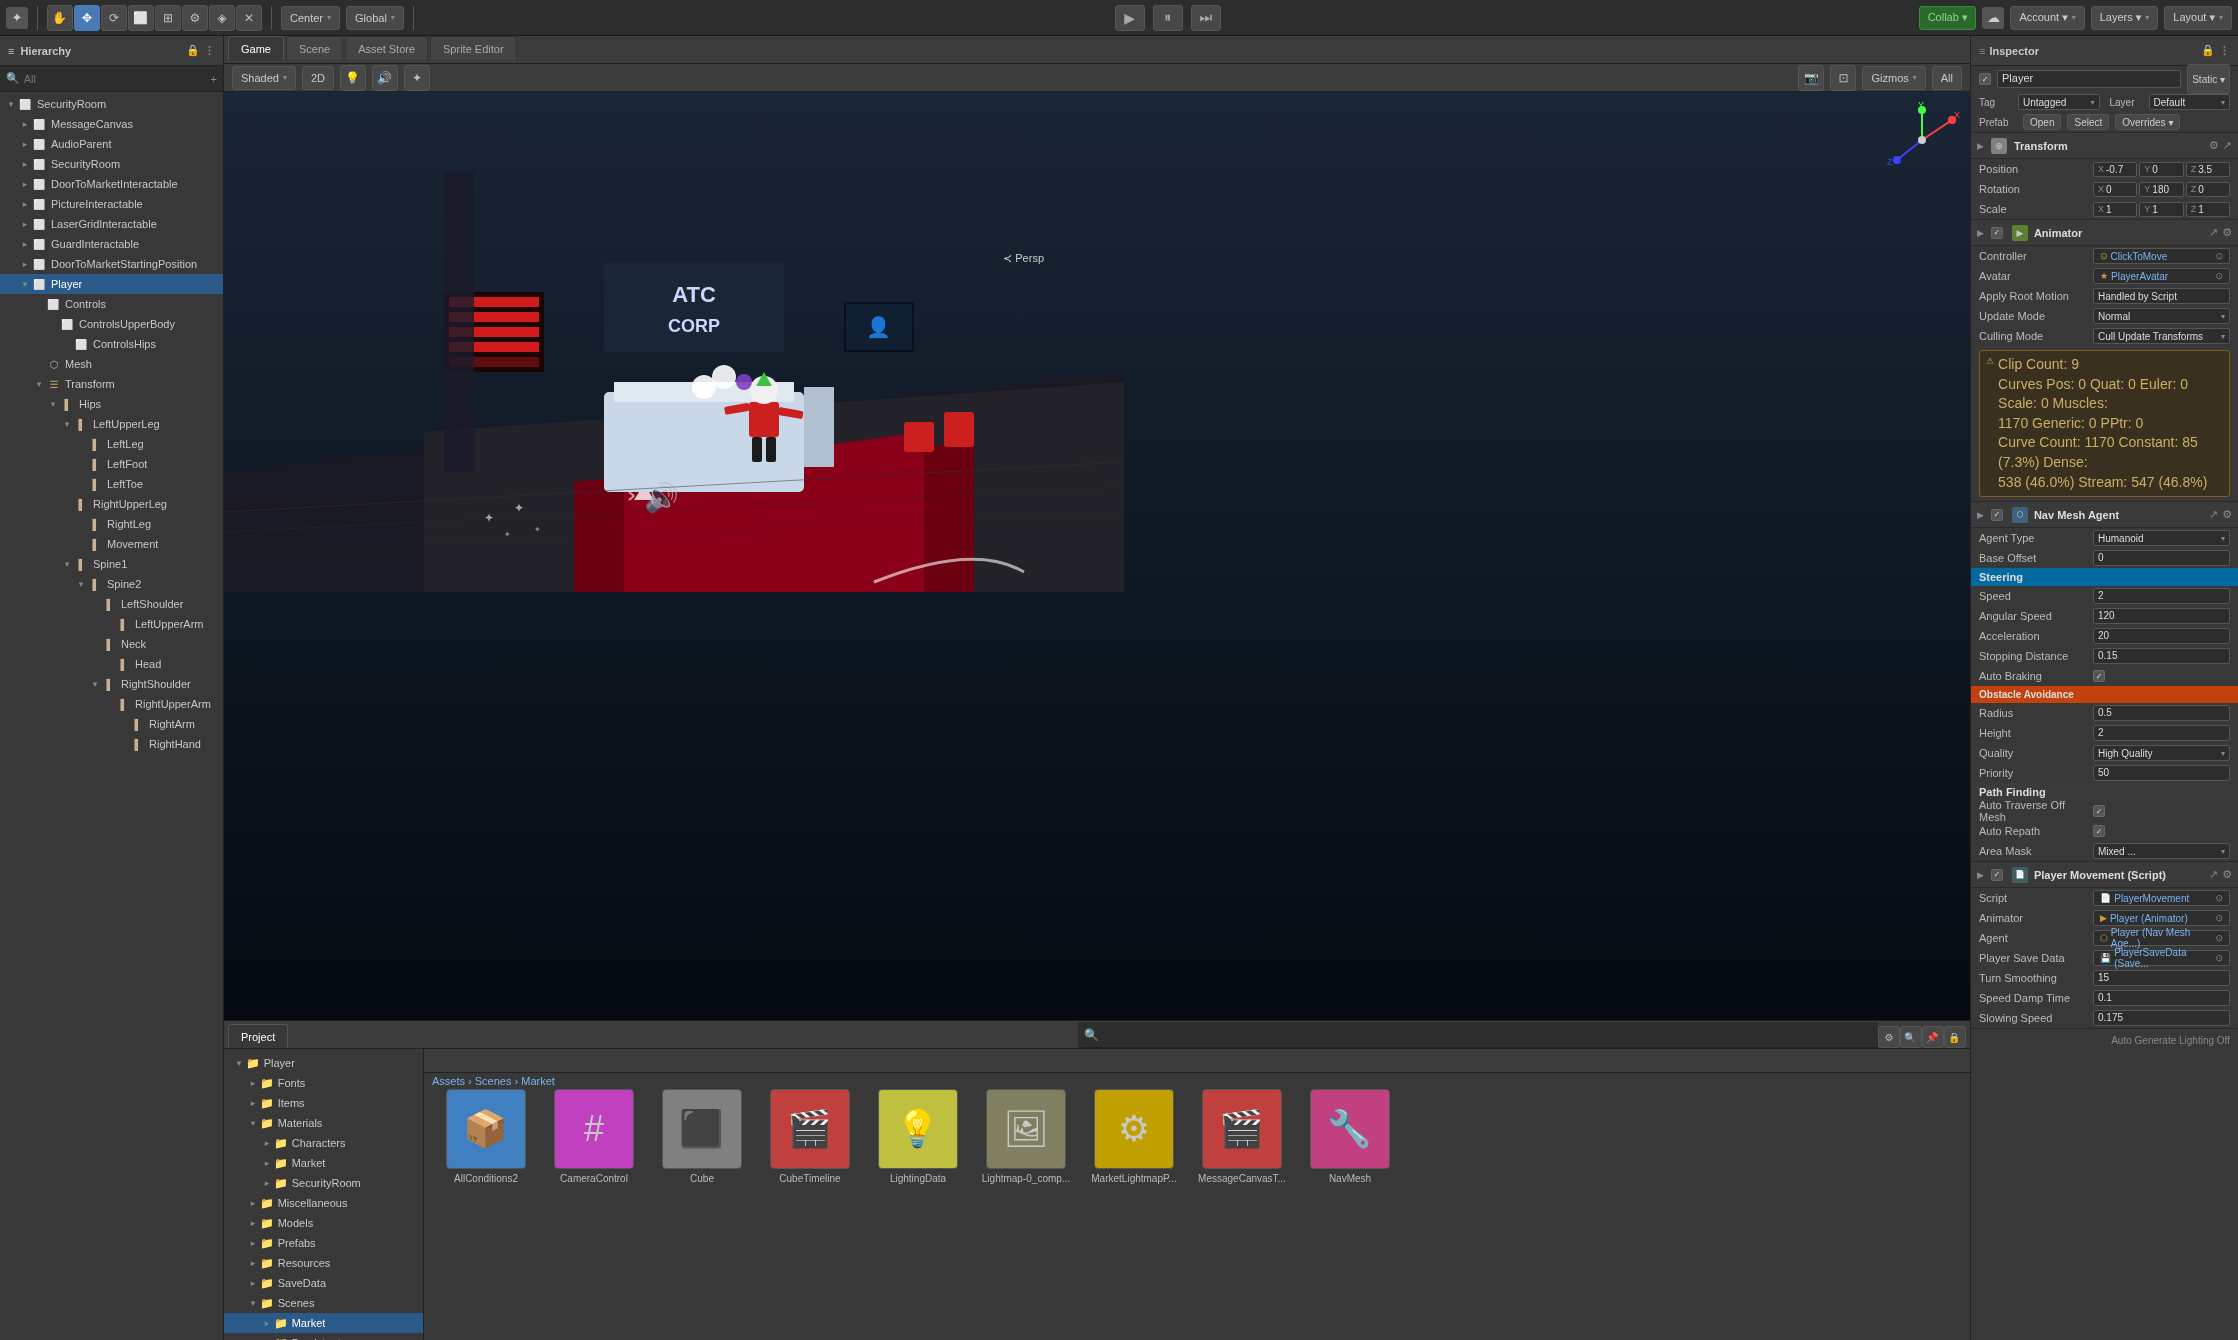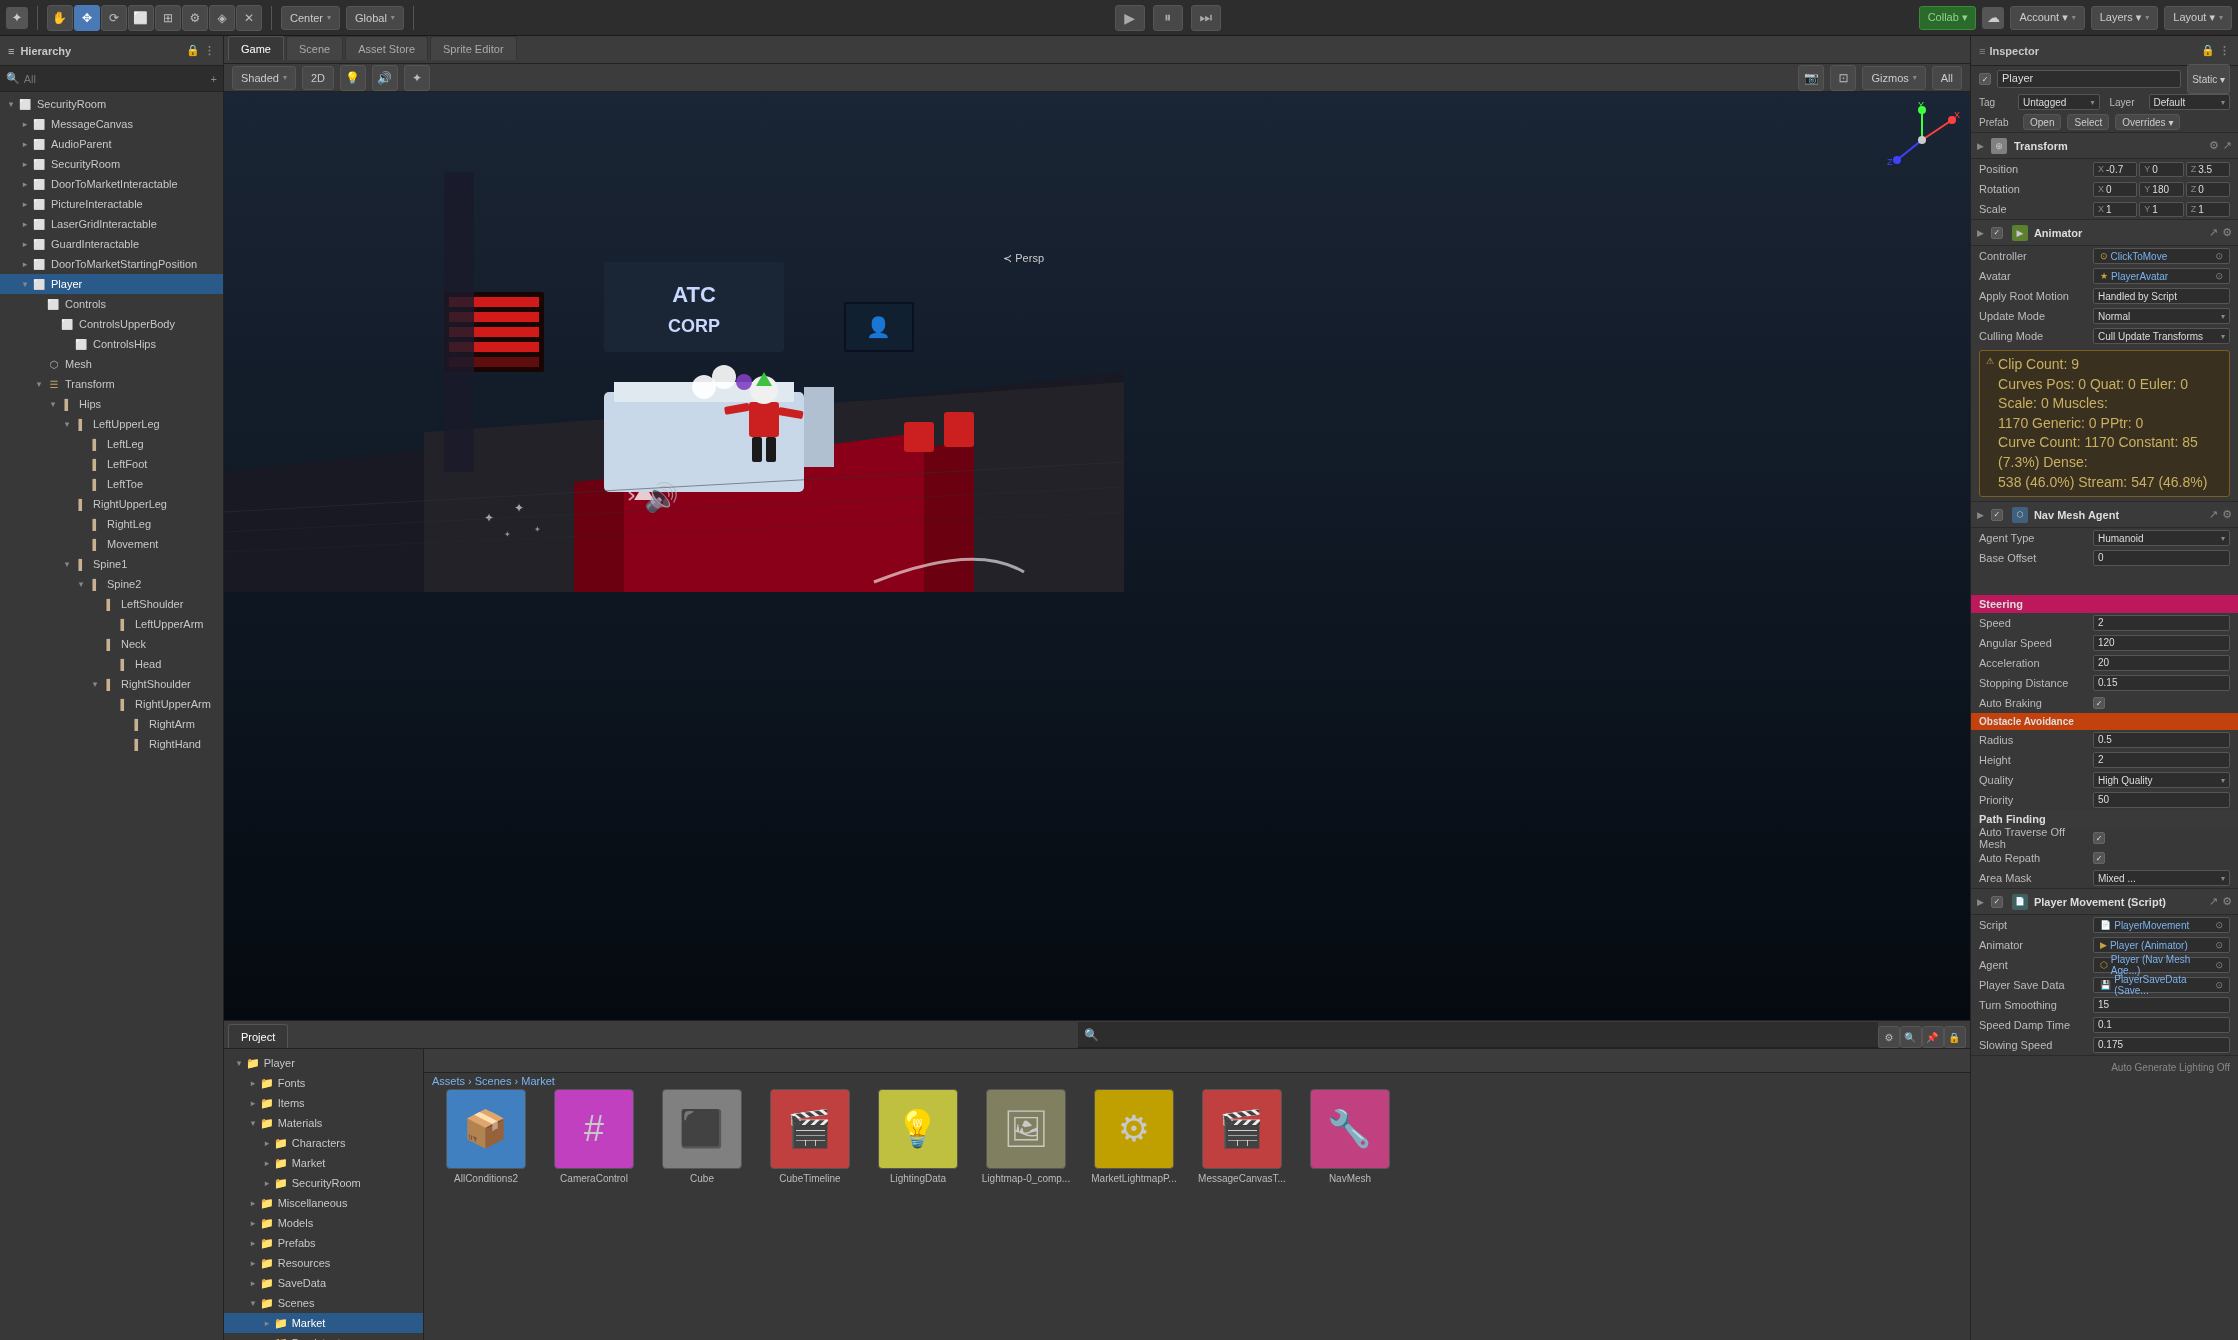--- a/index.html
+++ b/index.html
@@ -1172,21 +1172,21 @@
         <div class="dropdown-field">
           <span>Humanoid</span>
           <span style="font-size:8px;color:#888">▾</span>
         </div>
       </div>
       <div class="inspector-row">
         <span class="inspector-label">Base Offset</span>
         <div class="inspector-field">0</div>
       </div>
 
-      <div style="padding:3px 8px;font-size:11px;font-weight:bold;color:#ddd;background:#be185d;margin-top:27px;">Steering</div>
+      <div style="padding:3px 8px;font-size:11px;font-weight:bold;color:#ddd;background:#0369a1;">Steering</div>
       <div class="inspector-row">
         <span class="inspector-label">Speed</span>
         <div class="inspector-field">2</div>
       </div>
       <div class="inspector-row">
         <span class="inspector-label">Angular Speed</span>
         <div class="inspector-field">120</div>
       </div>
       <div class="inspector-row">
         <span class="inspector-label">Acceleration</span>

